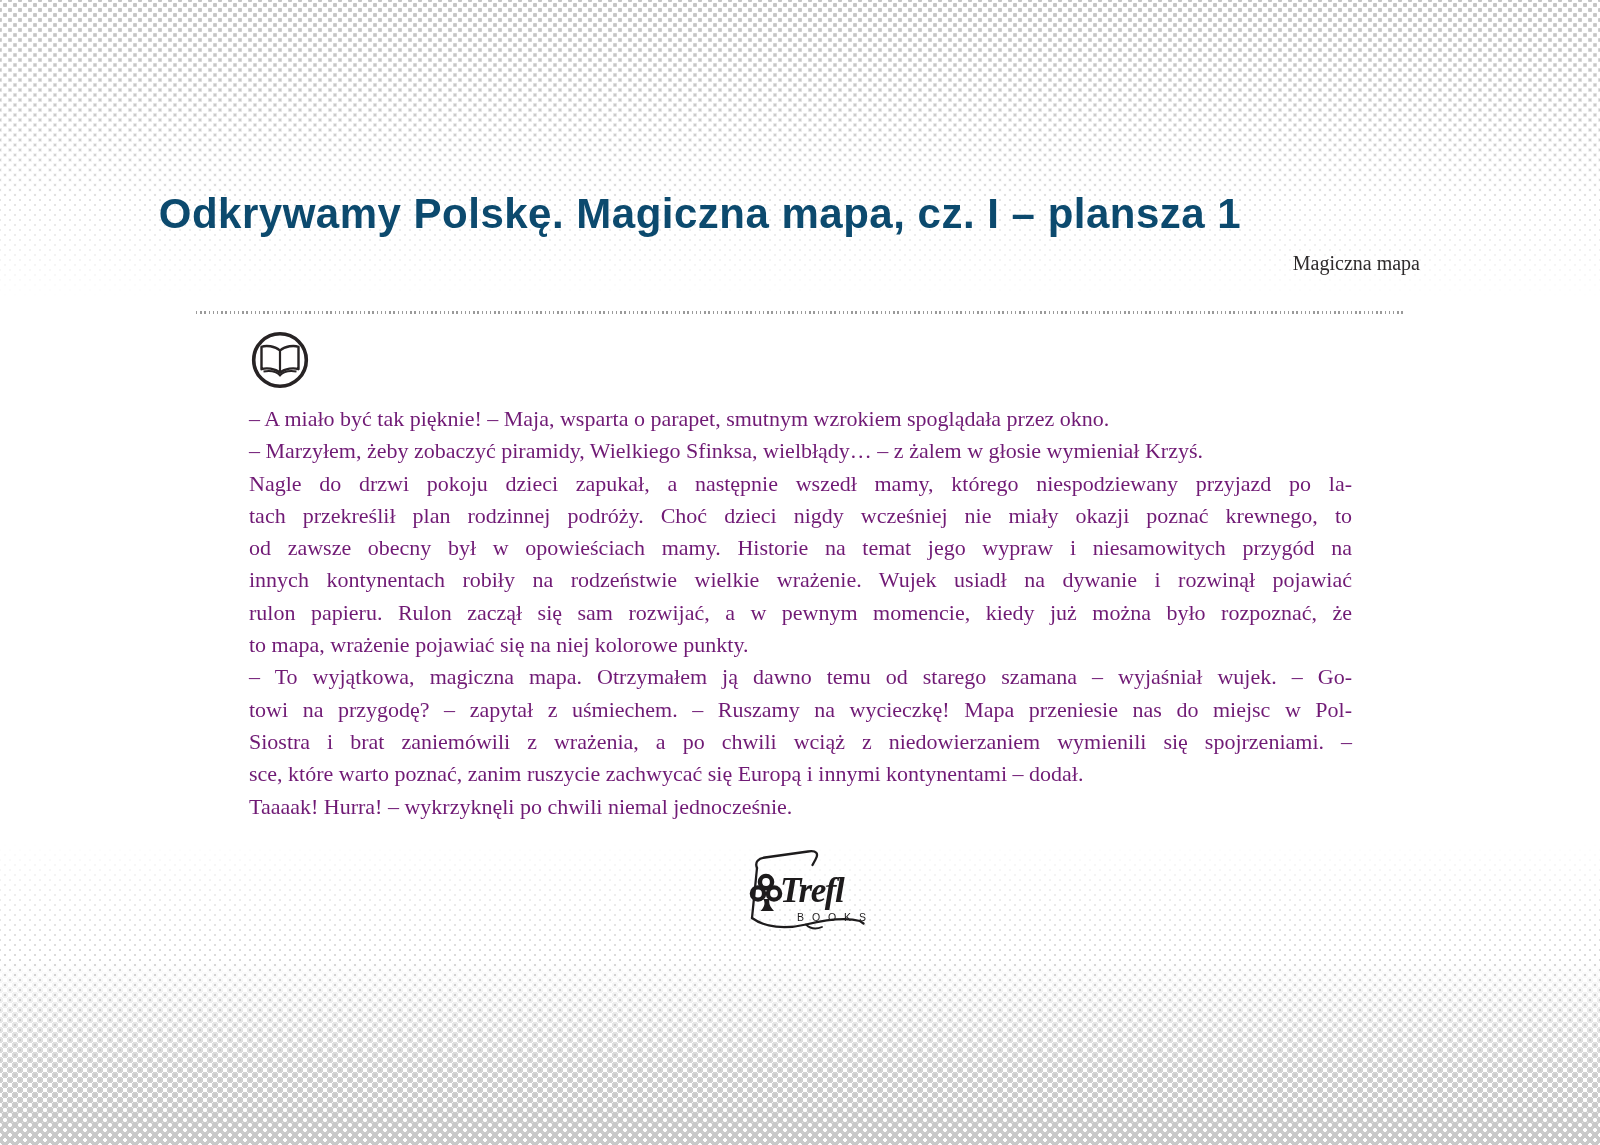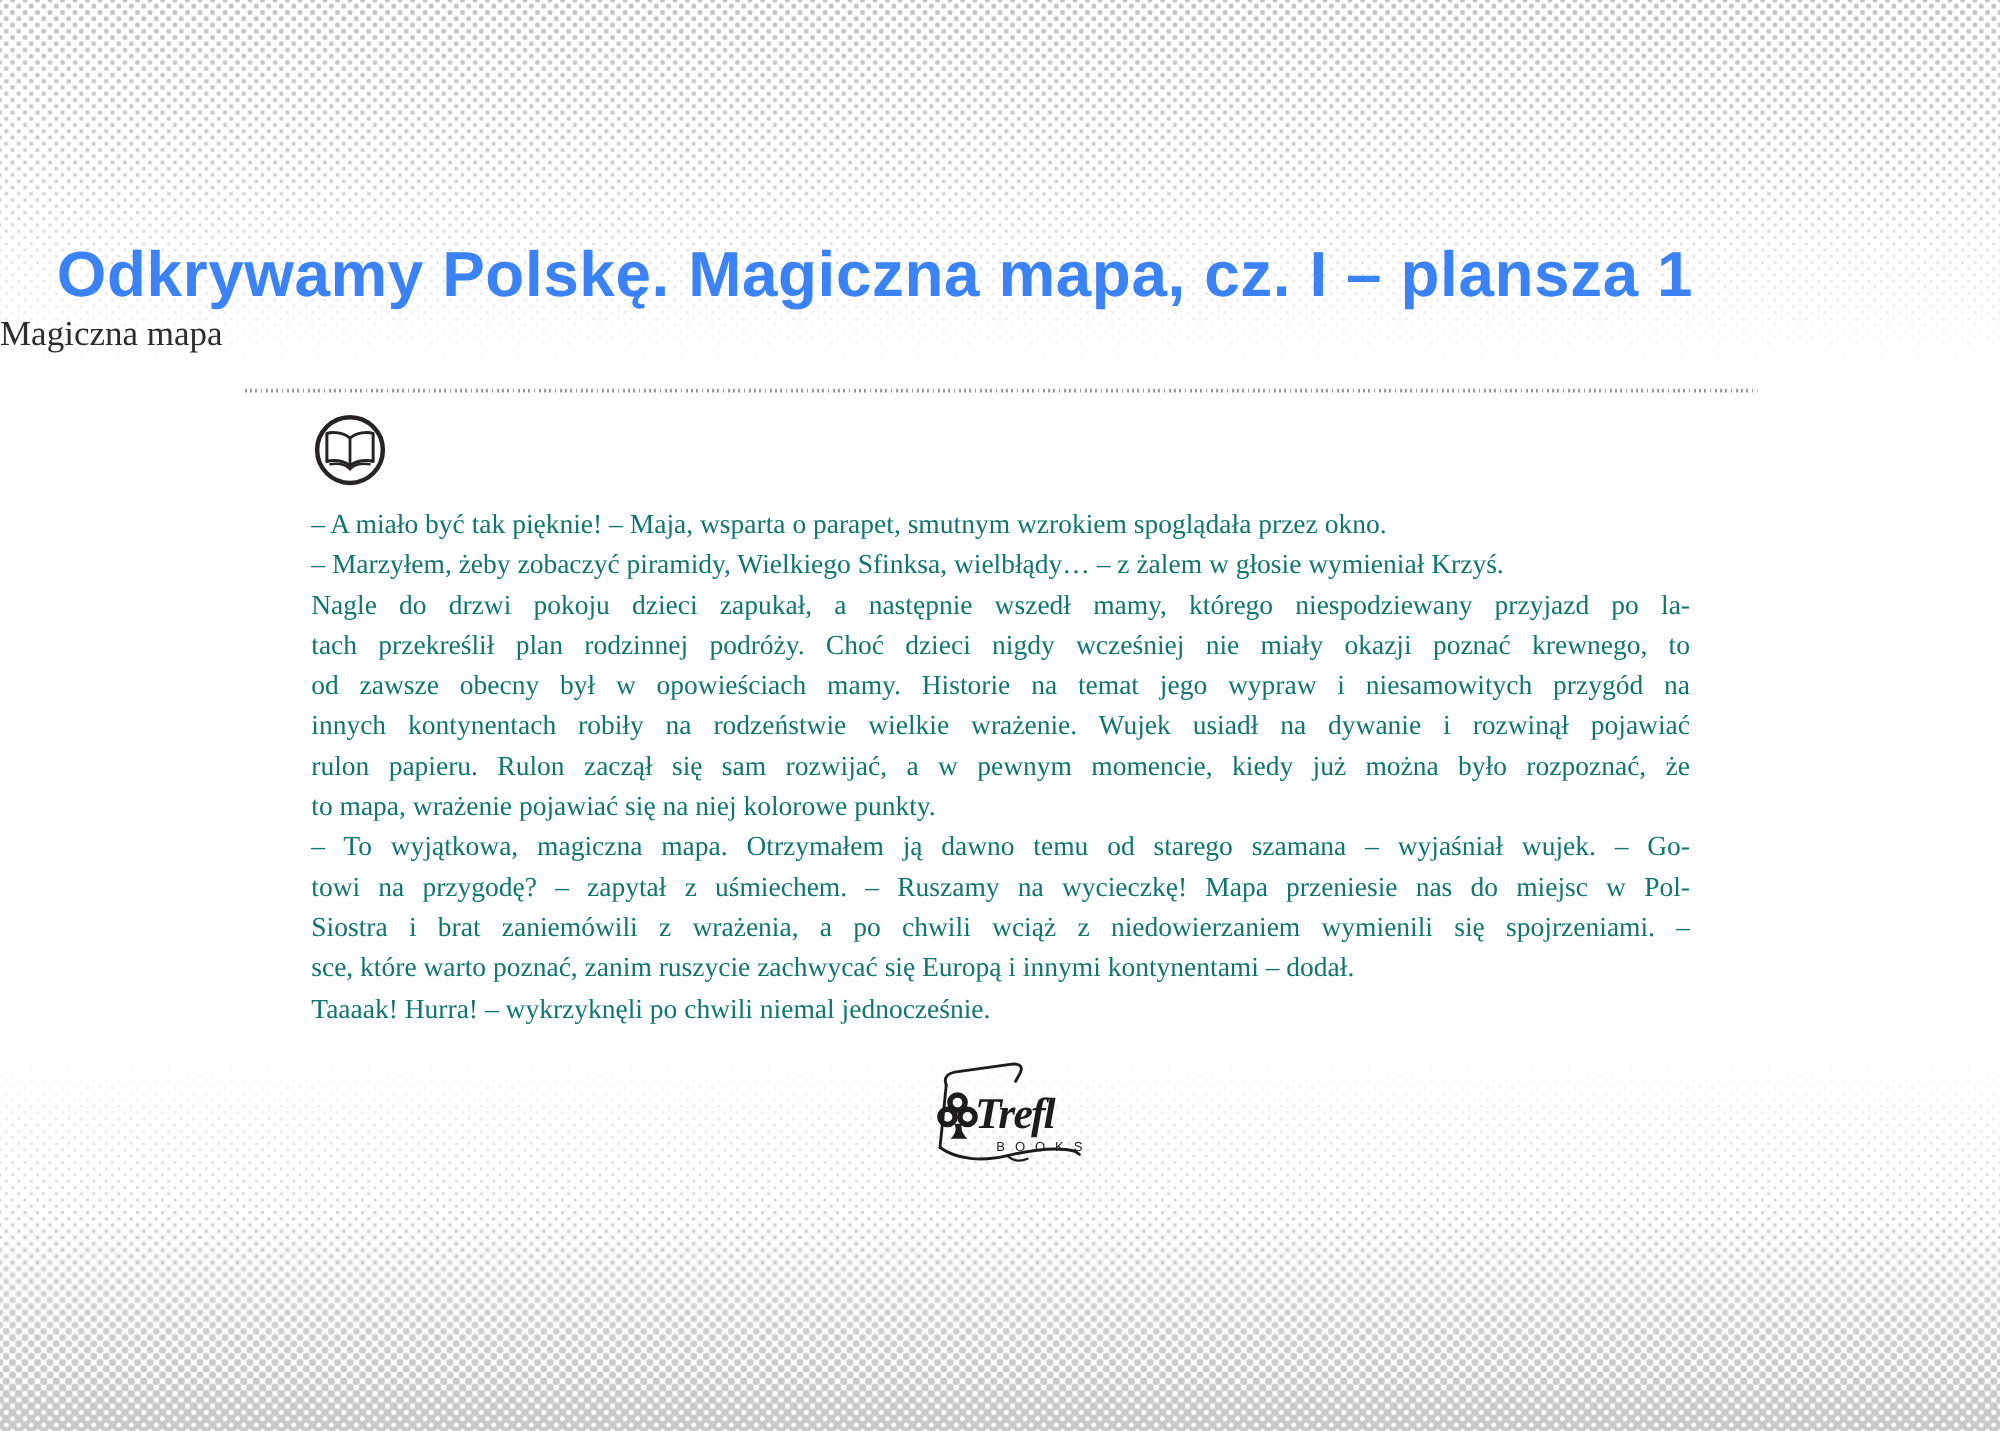--- a/index.html
+++ b/index.html
@@ -62,44 +62,44 @@
       radial-gradient(circle, #ffffff 1.7px, rgba(0,0,0,0) 1.8px);
     background-size:10px 10px,10px 10px;
     background-position:0 0,5px 5px;
     -webkit-mask-image:linear-gradient(to bottom,rgba(0,0,0,0) 0,rgba(0,0,0,1) 42px);
             mask-image:linear-gradient(to bottom,rgba(0,0,0,0) 0,rgba(0,0,0,1) 42px);
   }
   
   .page-title{
     position:absolute;top:190px;left:0;width:1400px;
     text-align:center;
-    font-size:51px;font-weight:700;letter-spacing:.5px;
-    color:#3b82f6;
+    font-size:42px;font-weight:700;letter-spacing:.5px;
+    color:#0c4a6e;
   }
   .page-subtitle{
     position:absolute;top:252px;left:0;width:1420px;
-    text-align:left;
+    text-align:right;
     font-family:"Liberation Serif",serif;
-    font-size:28px;color:#2e2b2c;
+    font-size:20px;color:#2e2b2c;
   }
   .dotted-divider{
     position:absolute;top:311px;left:196px;width:1210px;height:3px;
     background-image:repeating-linear-gradient(90deg,#9a9a9a 0 1.4px,rgba(0,0,0,0) 1.4px 4.2px);
   }
   .section-row{
     position:absolute;top:330px;left:250px;
     display:flex;align-items:center;gap:16px;
   }
   .section-heading{
     font-size:30px;font-weight:700;color:#272324;letter-spacing:.3px;
   }
   .reading-text{
     position:absolute;top:403px;left:249px;width:1103px;
     font-family:"Liberation Serif",serif;
-    font-size:22px;color:#0f766e;
+    font-size:22px;color:#701a75;
   }
   .bline{
     height:32.3px;line-height:32.3px;
     white-space:normal;
   }
   .bline.just{
     text-align:justify;
     text-align-last:justify;
   }
   .logo-wrap{

